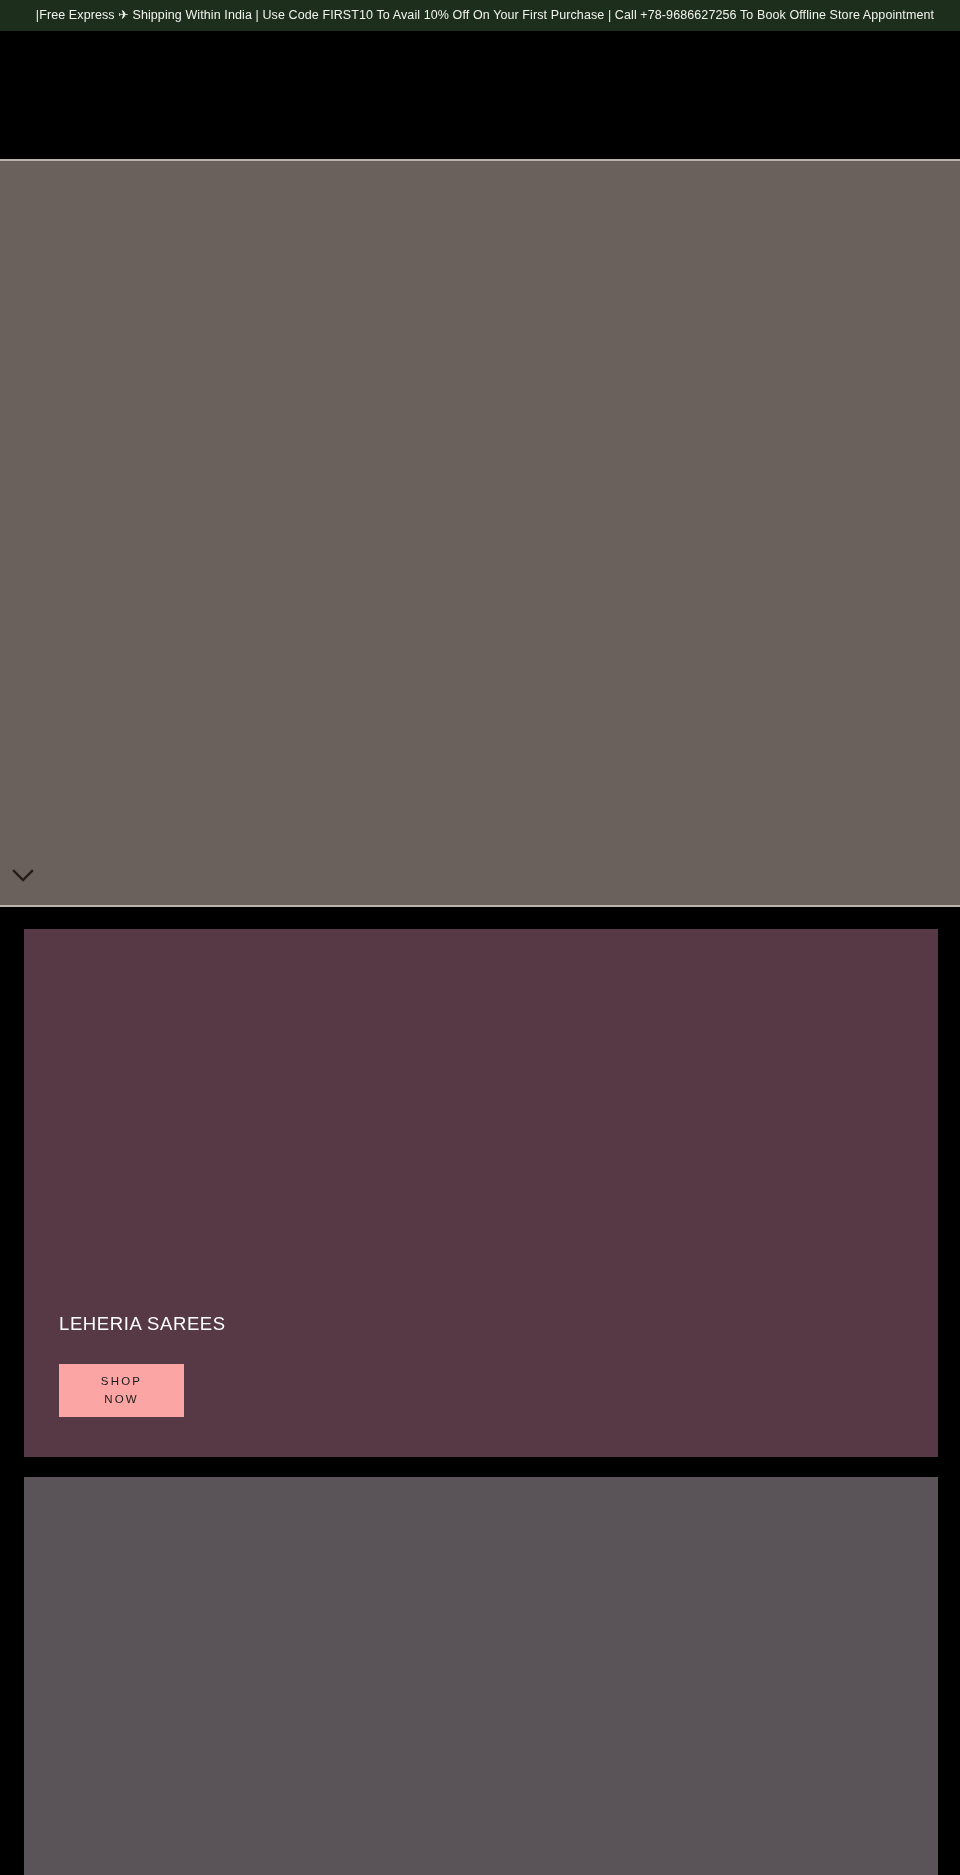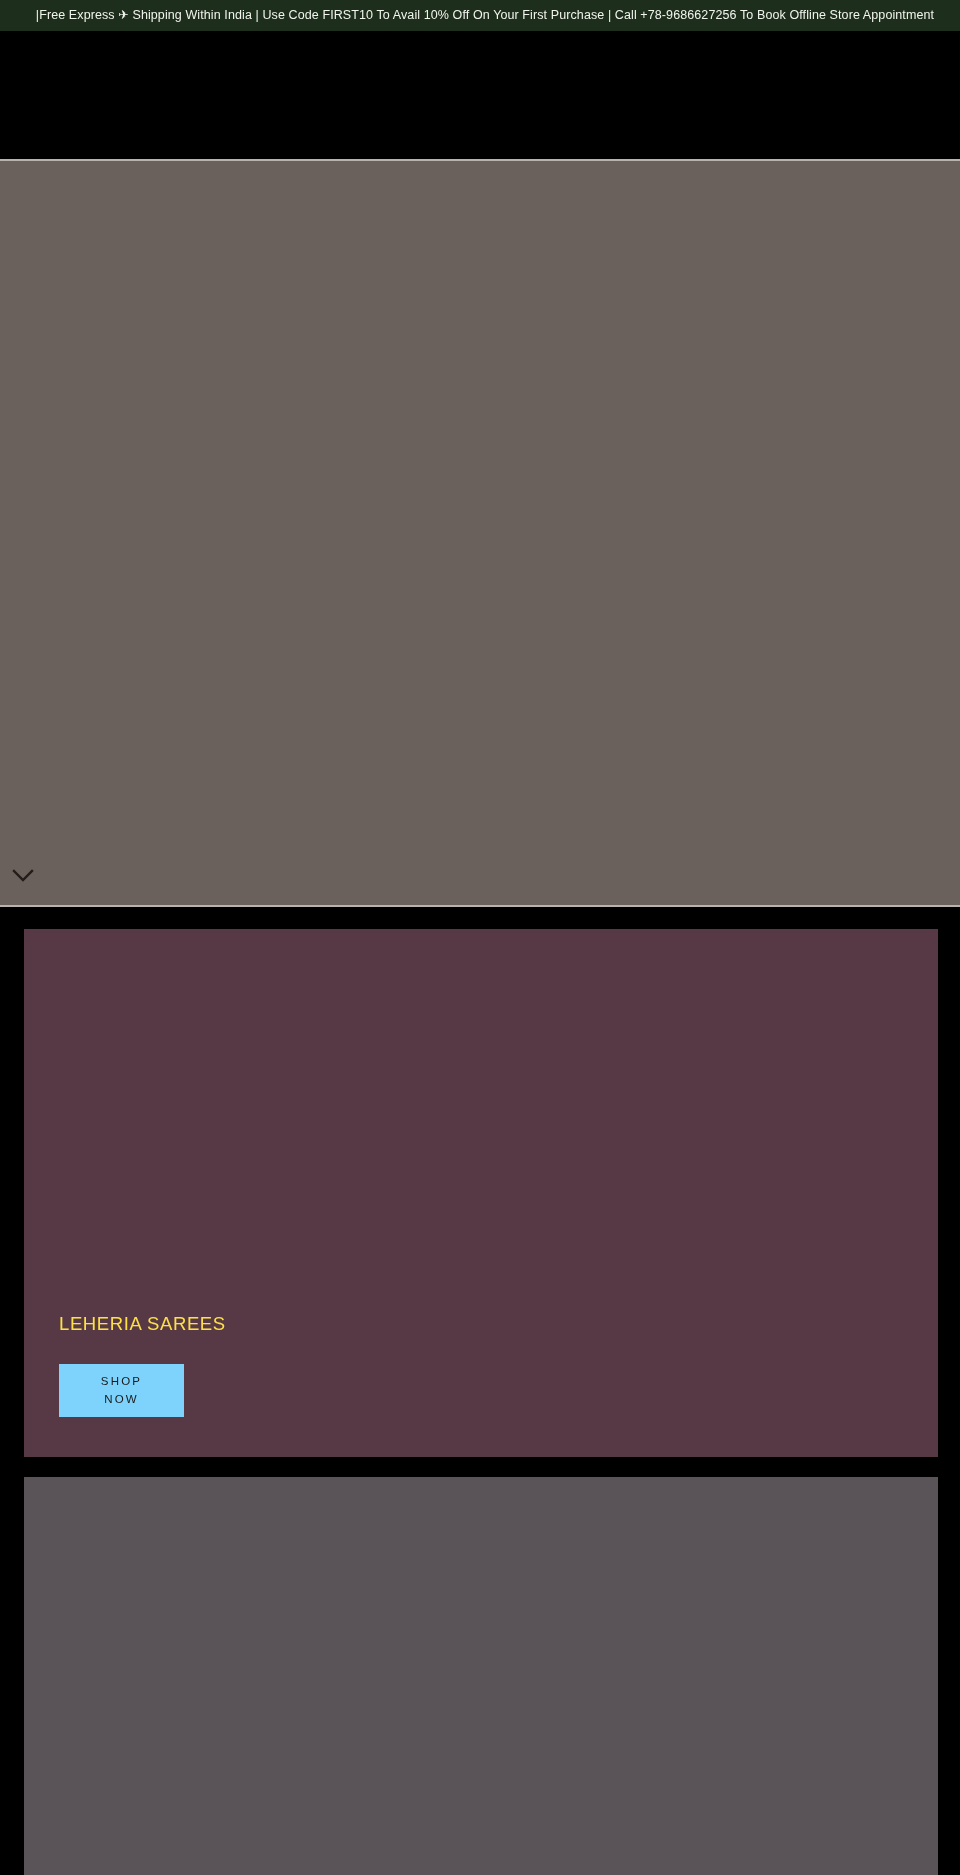--- a/index.html
+++ b/index.html
@@ -100,30 +100,30 @@
     bottom: 40px;
     display: flex;
     flex-direction: column;
     align-items: flex-start;
   }
 
   .card-title {
     font-size: 18.5px;
     font-weight: 400;
     letter-spacing: 0.6px;
-    color: #fde047;
+    color: #ffffff;
     line-height: 1.2;
     white-space: nowrap;
   }
 
   .shop-now-button {
     margin-top: 29px;
     width: 125px;
     height: 53px;
-    background: #7dd3fc;
+    background: #fca5a5;
     color: #1a1a1a;
     border: none;
     font-family: "Liberation Sans", sans-serif;
     font-size: 11.5px;
     letter-spacing: 2.2px;
     line-height: 1.5;
     text-align: center;
     display: flex;
     flex-direction: column;
     align-items: center;

